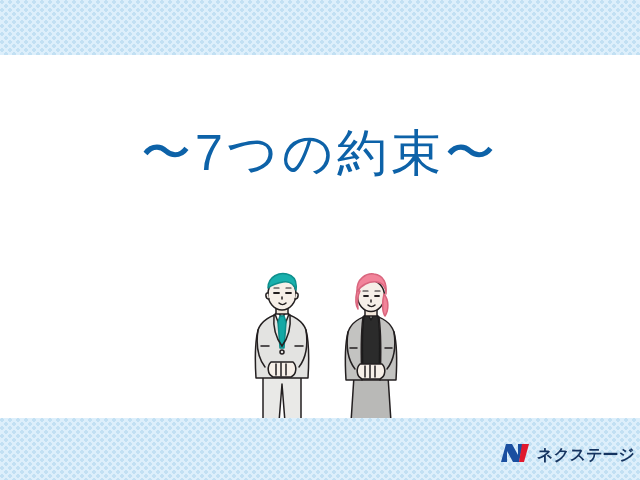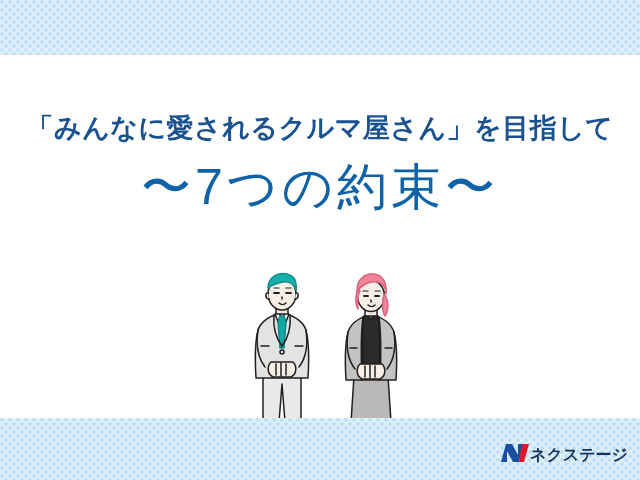--- a/index.html
+++ b/index.html
@@ -82,40 +82,39 @@
 
   
   #logo {
     position: absolute;
     top: 440px;
     left: 500px;
     width: 125px;
     height: 30px;
     display: flex;
     align-items: center;
-    gap: 0;
+    gap: 7px;
   }
   #logo-mark { flex: 0 0 auto; }
   #logo-text {
     font-size: 16px;
     font-weight: bold;
     color: #15335f;
     letter-spacing: 0px;
     white-space: nowrap;
   }
 </style>
 </head>
 <body>
 
 <div id="stage">
 
   <div class="dot-band" id="band-top"></div>
 
   <div id="headline">
-    <div id="headline-line1">「みんなに愛されるクルマ屋さん」を目指して</div>
     <div id="headline-line2">〜7つの約束〜</div>
   </div>
 
   <div id="illustration">
     <svg width="170" height="150" viewBox="0 0 170 150" xmlns="http://www.w3.org/2000/svg">
       <g stroke="#231f20" stroke-width="1.5" stroke-linejoin="round" stroke-linecap="round" fill="none">
 
         <g>
 
           <path d="M20 104 L20 150 L36 150 L39 112 L42 150 L58 150 L58 104 Z" fill="#e9e9e7"></path>

